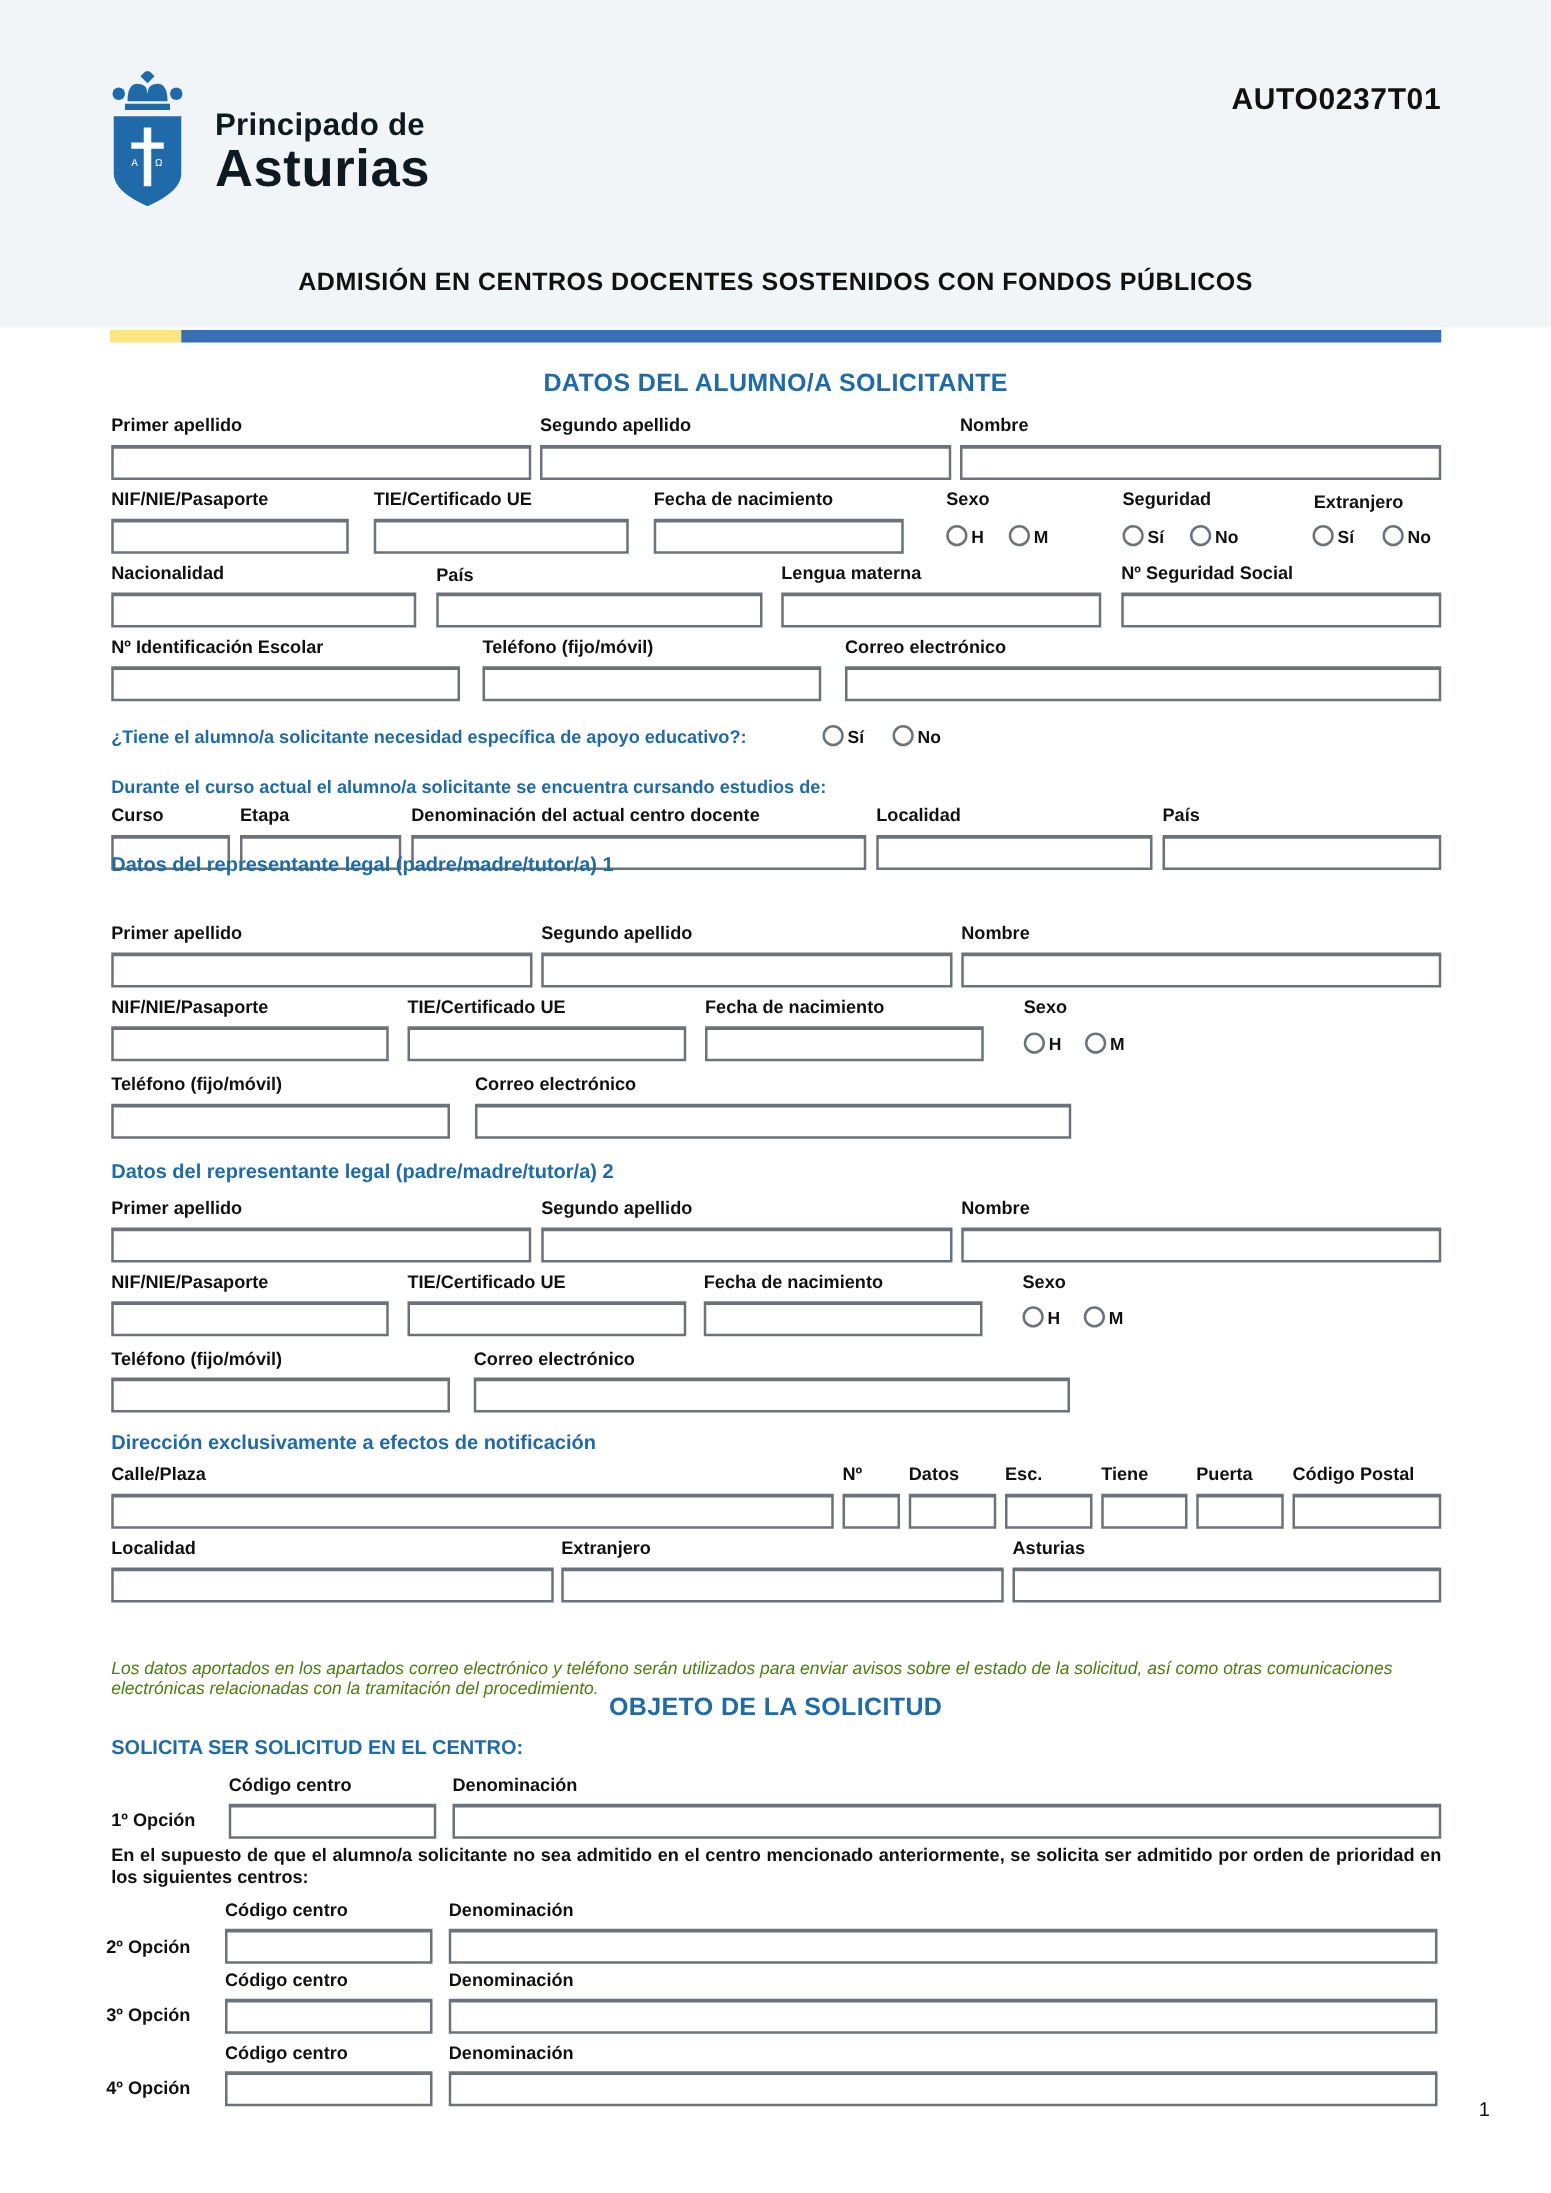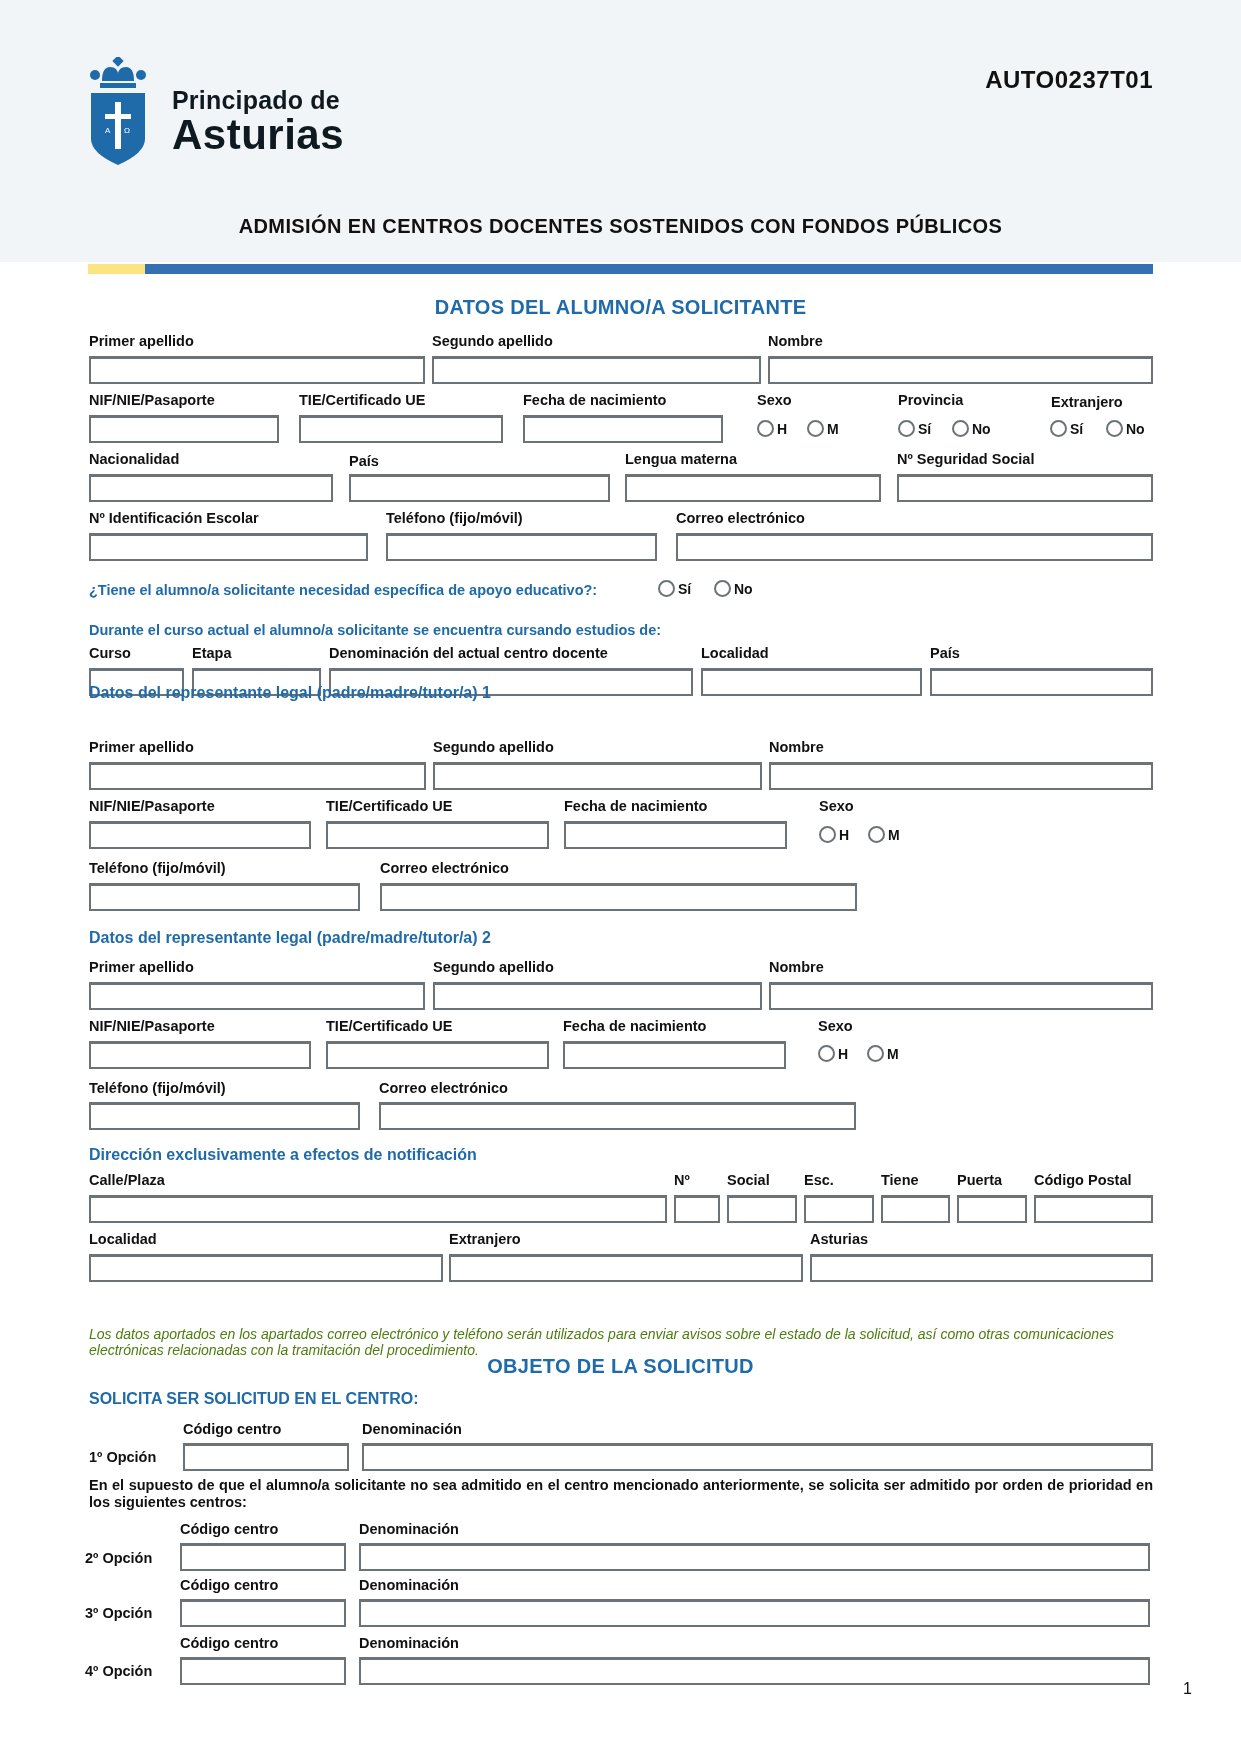--- a/index.html
+++ b/index.html
@@ -55,21 +55,21 @@
 <div class="lbl" style="left:432px;top:333px">Segundo apellido</div>
 <div class="lbl" style="left:768px;top:333px">Nombre</div>
 <div class="inp" style="left:89px;top:356px;width:336px"></div>
 <div class="inp" style="left:432px;top:356px;width:329px"></div>
 <div class="inp" style="left:768px;top:356px;width:385px"></div>
 
 <div class="lbl" style="left:89px;top:392px">NIF/NIE/Pasaporte</div>
 <div class="lbl" style="left:299px;top:392px">TIE/Certificado UE</div>
 <div class="lbl" style="left:523px;top:392px">Fecha de nacimiento</div>
 <div class="lbl" style="left:757px;top:392px">Sexo</div>
-<div class="lbl" style="left:898px;top:392px">Provincia</div>
+<div class="lbl" style="left:898px;top:392px">Seguridad</div>
 <div class="lbl" style="left:1051px;top:394px">Extranjero</div>
 <div class="inp" style="left:89px;top:415px;width:190px"></div>
 <div class="inp" style="left:299px;top:415px;width:204px"></div>
 <div class="inp" style="left:523px;top:415px;width:200px"></div>
 <div class="radio" style="left:757px;top:420px">
     <span class="c"></span>
     <span>H</span>
   </div>
 <div class="radio" style="left:807px;top:420px">
     <span class="c"></span>
@@ -180,21 +180,21 @@
     <span>M</span>
   </div>
 <div class="lbl" style="left:89px;top:1080px">Teléfono (fijo/móvil)</div>
 <div class="lbl" style="left:379px;top:1080px">Correo electrónico</div>
 <div class="inp" style="left:89px;top:1102px;width:271px"></div>
 <div class="inp" style="left:379px;top:1102px;width:477px"></div>
 
 <div class="sub" style="left:89px;top:1146px">Dirección exclusivamente a efectos de notificación</div>
 <div class="lbl" style="left:89px;top:1172px">Calle/Plaza</div>
 <div class="lbl" style="left:674px;top:1172px">Nº</div>
-<div class="lbl" style="left:727px;top:1172px">Social</div>
+<div class="lbl" style="left:727px;top:1172px">Datos</div>
 <div class="lbl" style="left:804px;top:1172px">Esc.</div>
 <div class="lbl" style="left:881px;top:1172px">Tiene</div>
 <div class="lbl" style="left:957px;top:1172px">Puerta</div>
 <div class="lbl" style="left:1034px;top:1172px">Código Postal</div>
 <div class="inp" style="left:89px;top:1195px;width:578px"></div>
 <div class="inp" style="left:674px;top:1195px;width:46px"></div>
 <div class="inp" style="left:727px;top:1195px;width:70px"></div>
 <div class="inp" style="left:804px;top:1195px;width:70px"></div>
 <div class="inp" style="left:881px;top:1195px;width:69px"></div>
 <div class="inp" style="left:957px;top:1195px;width:70px"></div>

